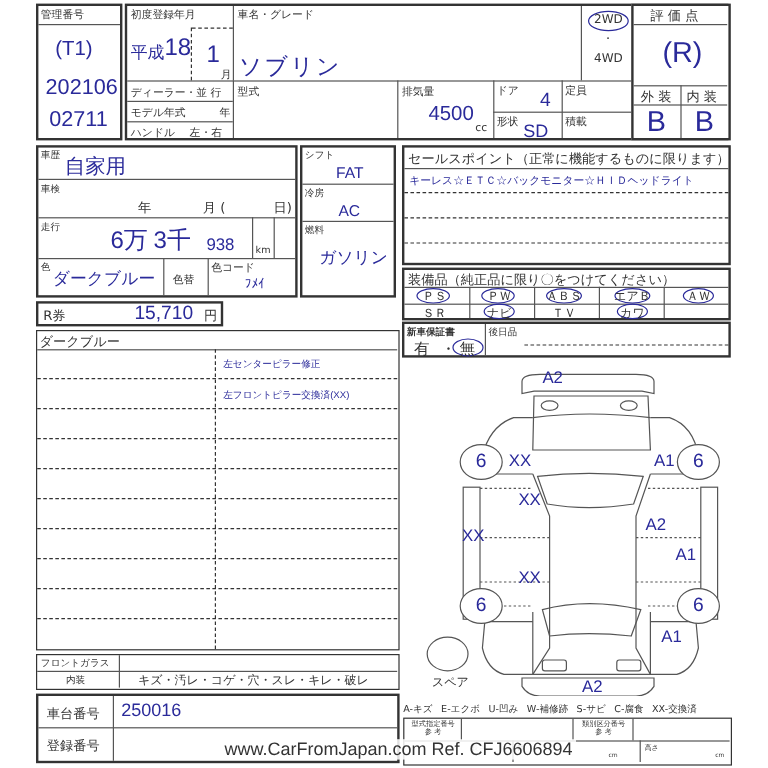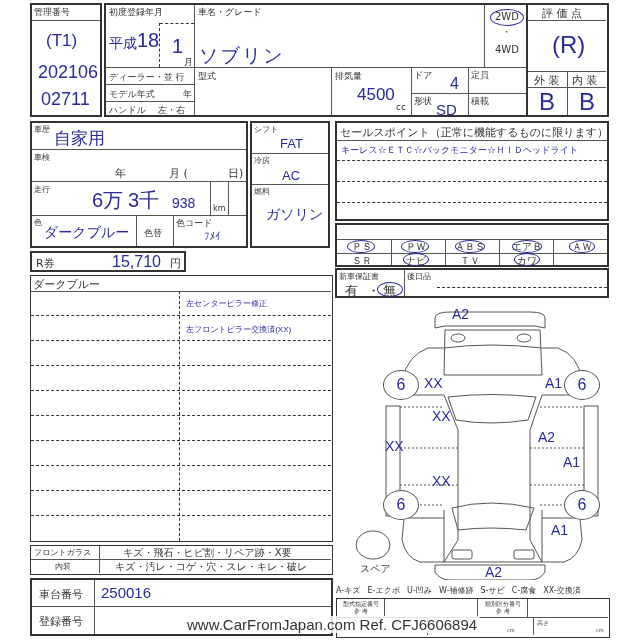--- a/index.html
+++ b/index.html
@@ -141,20 +141,21 @@
 <div class="box" style="left:335px;top:121px;width:274px;height:100px;padding-left:44px;">
   <div class="lbl" style="left:3px;top:2px;font-size:11px;">セールスポイント（正常に機能するものに限ります）</div>
   <div class="hline" style="left:0;top:17px;width:270px;"></div>
   <div class="val" style="left:4px;top:21px;font-size:9px;">キーレス☆ＥＴＣ☆バックモニター☆ＨＩＤヘッドライト</div>
   <div class="dash-h" style="left:0;top:37px;width:270px;"></div>
   <div class="dash-h" style="left:0;top:58px;width:270px;"></div>
   <div class="dash-h" style="left:0;top:79px;width:270px;"></div>
 </div>
 
 <div class="box" style="left:335px;top:223px;width:274px;height:44px;">
+  <div class="lbl" style="left:3px;top:1px;font-size:11px;">装備品（純正品に限り〇をつけてください）</div>
   <div class="hline" style="left:0;top:14px;width:270px;"></div>
   <div class="hline" style="left:0;top:28px;width:270px;"></div>
   <div class="vline" style="left:54px;top:14px;height:26px;"></div>
   <div class="vline" style="left:108px;top:14px;height:26px;"></div>
   <div class="vline" style="left:162px;top:14px;height:26px;"></div>
   <div class="vline" style="left:216px;top:14px;height:26px;"></div>
 
   <div class="oval" style="left:10px;top:15px;width:28px;height:13px;"></div>
   <div class="eq" style="left:-3px;top:15px;">ＰＳ</div>
   <div class="oval" style="left:64px;top:15px;width:28px;height:13px;"></div>
@@ -168,21 +169,21 @@
 
   <div class="eq" style="left:-3px;top:29px;">ＳＲ</div>
   <div class="oval" style="left:66px;top:28px;width:26px;height:13px;"></div>
   <div class="eq" style="left:51px;top:29px;">ナビ</div>
   <div class="eq" style="left:105px;top:29px;">ＴＶ</div>
   <div class="oval" style="left:177px;top:28px;width:26px;height:13px;"></div>
   <div class="eq" style="left:162px;top:29px;">カワ</div>
 </div>
 
 <div class="box" style="left:335px;top:268px;width:274px;height:30px;">
-  <div class="lbl" style="left:2px;top:1px;font-size:8px;">新車保証書</div>
+  <div class="lbl" style="left:2px;top:1px;font-size:8px;font-weight:bold;">新車保証書</div>
   <div class="lbl" style="left:8px;top:12px;font-size:13px;">有</div>
   <div class="lbl" style="left:30px;top:12px;font-size:13px;">・</div>
   <div class="oval" style="left:40px;top:12px;width:26px;height:15px;"></div>
   <div class="lbl" style="left:46px;top:12px;font-size:13px;">無</div>
   <div class="vline" style="left:67px;top:0;height:26px;"></div>
   <div class="lbl" style="left:70px;top:1px;font-size:8px;">後日品</div>
   <div class="dash-h" style="left:100px;top:17px;width:170px;"></div>
 </div>
 
 <div class="box" style="left:30px;top:275px;width:303px;height:267px;border-width:1.5px;">
@@ -199,21 +200,20 @@
   <div class="dash-h" style="left:0;top:164px;width:300px;"></div>
   <div class="dash-h" style="left:0;top:189px;width:300px;"></div>
   <div class="dash-h" style="left:0;top:214px;width:300px;"></div>
   <div class="dash-h" style="left:0;top:239px;width:300px;"></div>
 </div>
 
 <div class="box" style="left:30px;top:545px;width:303px;height:30px;border-width:1.5px;">
   <div class="vline" style="left:68px;top:0;height:27px;"></div>
   <div class="hline" style="left:0;top:13px;width:300px;"></div>
   <div class="lbl" style="left:3px;top:1px;font-size:8px;">フロントガラス</div>
-  <div class="lbl" style="left:92px;top:0px;font-size:10px;">キズ・飛石・ヒビ割・リペア跡・X要</div>
   <div class="lbl" style="left:24px;top:15px;font-size:8px;">内装</div>
   <div class="lbl" style="left:84px;top:14px;font-size:10px;">キズ・汚レ・コゲ・穴・スレ・キレ・破レ</div>
 </div>
 
 <div class="box" style="left:30px;top:578px;width:303px;height:58px;">
   <div class="vline" style="left:62px;top:0;height:54px;"></div>
   <div class="hline" style="left:0;top:26px;width:299px;"></div>
   <div class="lbl" style="left:7px;top:7px;font-size:11px;">車台番号</div>
   <div class="val" style="left:69px;top:4px;font-size:15px;">250016</div>
   <div class="lbl" style="left:7px;top:34px;font-size:11px;">登録番号</div>

